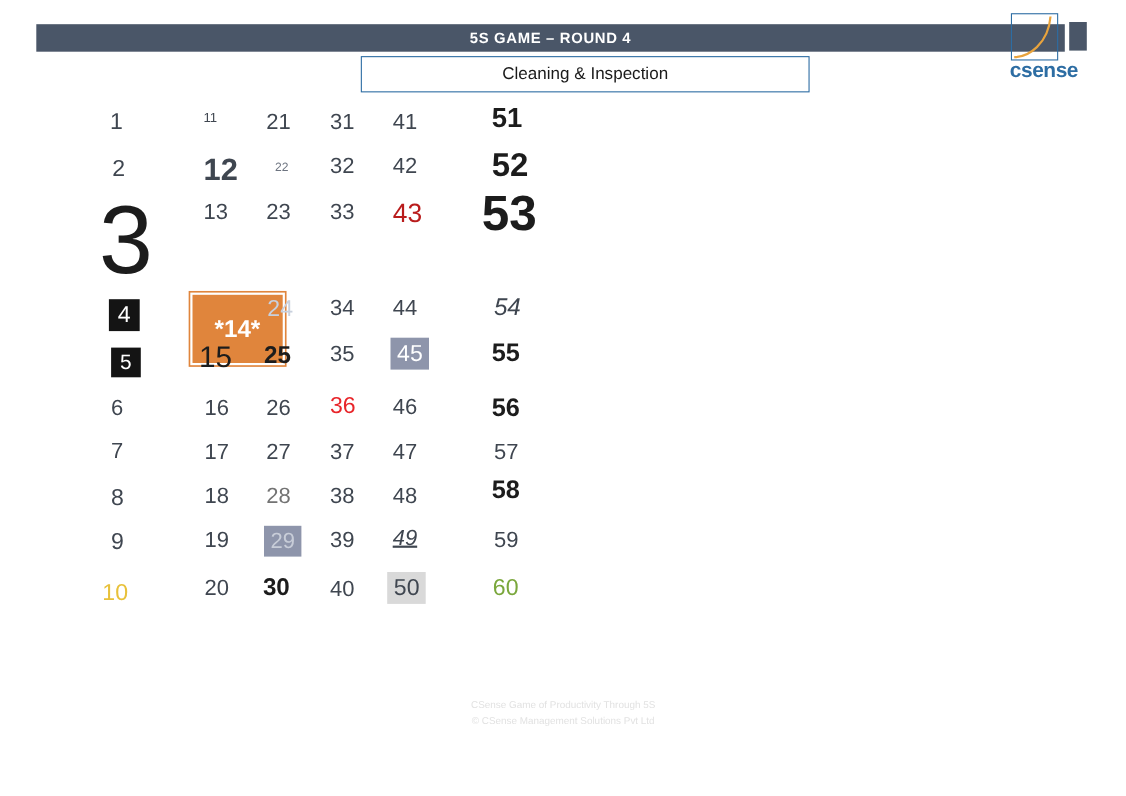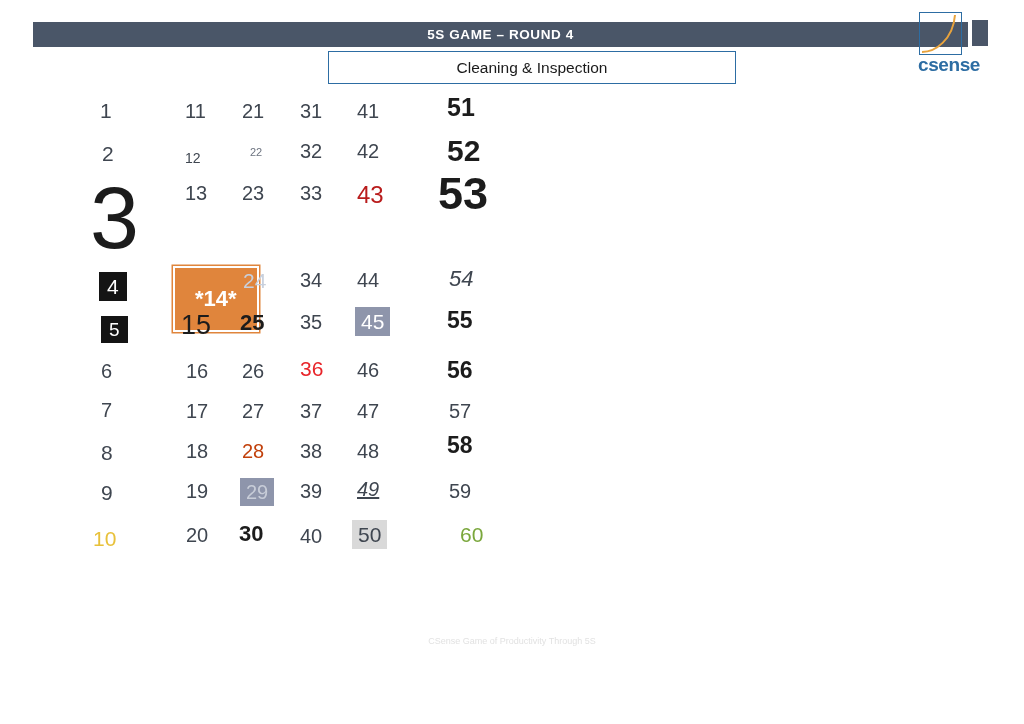--- a/index.html
+++ b/index.html
@@ -172,24 +172,24 @@
     <div class="num-cell" style="left: 21px; top: 352px;">
       <span class="nv" style="font-size: 21px; font-weight: normal; color: rgb(63, 70, 80);">8</span>
     </div>
     <div class="num-cell" style="left: 21px; top: 392px;">
       <span class="nv" style="font-size: 21px; font-weight: normal; color: rgb(63, 70, 80);">9</span>
     </div>
     <div class="num-cell" style="left: 13px; top: 438px;">
       <span class="nv" style="font-size: 21px; font-weight: normal; color: rgb(232, 193, 58);">10</span>
     </div>
     <div class="num-cell" style="left: 105px; top: 11px;">
-      <span class="nv" style="font-size: 20px; font-weight: normal; color: rgb(63, 70, 80);">11</span>
+      <span class="nv" style="font-size: 12px; font-weight: normal; color: rgb(63, 70, 80);">11</span>
     </div>
     <div class="num-cell" style="left: 105px; top: 51px;">
-      <span class="nv" style="font-size: 14px; font-weight: normal; color: rgb(63, 70, 80); margin-top: 10px;">12</span>
+      <span class="nv" style="font-size: 28px; font-weight: bold; color: rgb(63, 70, 80);">12</span>
     </div>
     <div class="num-cell" style="left: 105px; top: 93px;">
       <span class="nv" style="font-size: 20px; font-weight: normal; color: rgb(63, 70, 80);">13</span>
     </div>
     <div class="num-cell" style="left: 95px; top: 178px; background: rgb(224, 133, 60); padding: 20px; box-shadow: rgb(255, 255, 255) 0px 0px 0px 2px, rgb(224, 133, 60) 0px 0px 0px 3.5px;">
       <span class="nv" style="font-size: 22px; font-weight: bold; color: rgb(255, 255, 255);">*14*</span>
     </div>
     <div class="num-cell" style="left: 101px; top: 222px;">
       <span class="nv" style="font-size: 27px; font-weight: normal; color: rgb(28, 28, 28);">15</span>
     </div>
@@ -223,21 +223,21 @@
     <div class="num-cell" style="left: 160px; top: 222px;">
       <span class="nv" style="font-size: 22px; font-weight: bold; color: rgb(28, 28, 28);">25</span>
     </div>
     <div class="num-cell" style="left: 162px; top: 271px;">
       <span class="nv" style="font-size: 20px; font-weight: normal; color: rgb(63, 70, 80);">26</span>
     </div>
     <div class="num-cell" style="left: 162px; top: 311px;">
       <span class="nv" style="font-size: 20px; font-weight: normal; color: rgb(63, 70, 80);">27</span>
     </div>
     <div class="num-cell" style="left: 162px; top: 351px;">
-      <span class="nv" style="font-size: 20px; font-weight: normal; color: #c2410c;">28</span>
+      <span class="nv" style="font-size: 20px; font-weight: normal; color: #737373;">28</span>
     </div>
     <div class="num-cell" style="left: 160px; top: 388px; background: rgb(142, 149, 171); padding: 4px 6px;">
       <span class="nv" style="font-size: 20px; font-weight: normal; color: rgb(200, 205, 216);">29</span>
     </div>
     <div class="num-cell" style="left: 159px; top: 433px;">
       <span class="nv" style="font-size: 22px; font-weight: bold; color: rgb(28, 28, 28);">30</span>
     </div>
     <div class="num-cell" style="left: 220px; top: 11px;">
       <span class="nv" style="font-size: 20px; font-weight: normal; color: rgb(63, 70, 80);">31</span>
     </div>
@@ -319,19 +319,20 @@
     <div class="num-cell" style="left: 369px; top: 311px;">
       <span class="nv" style="font-size: 20px; font-weight: normal; color: rgb(63, 70, 80);">57</span>
     </div>
     <div class="num-cell" style="left: 367px; top: 344px;">
       <span class="nv" style="font-size: 23px; font-weight: bold; color: rgb(28, 28, 28);">58</span>
     </div>
     <div class="num-cell" style="left: 369px; top: 391px;">
       <span class="nv" style="font-size: 20px; font-weight: normal; color: rgb(63, 70, 80);">59</span>
     </div>
     <div class="num-cell" style="left: 368px; top: 434px;">
-      <span class="nv" style="font-size: 21px; font-weight: normal; color: rgb(122, 167, 60); margin-left: 12px;">60</span>
+      <span class="nv" style="font-size: 21px; font-weight: normal; color: rgb(122, 167, 60);">60</span>
     </div>
   </div>
 
 <div id="footer">
   <div>CSense Game of Productivity Through 5S</div>
+  <div>© CSense Management Solutions Pvt Ltd</div>
 </div>
 
 </body></html>

